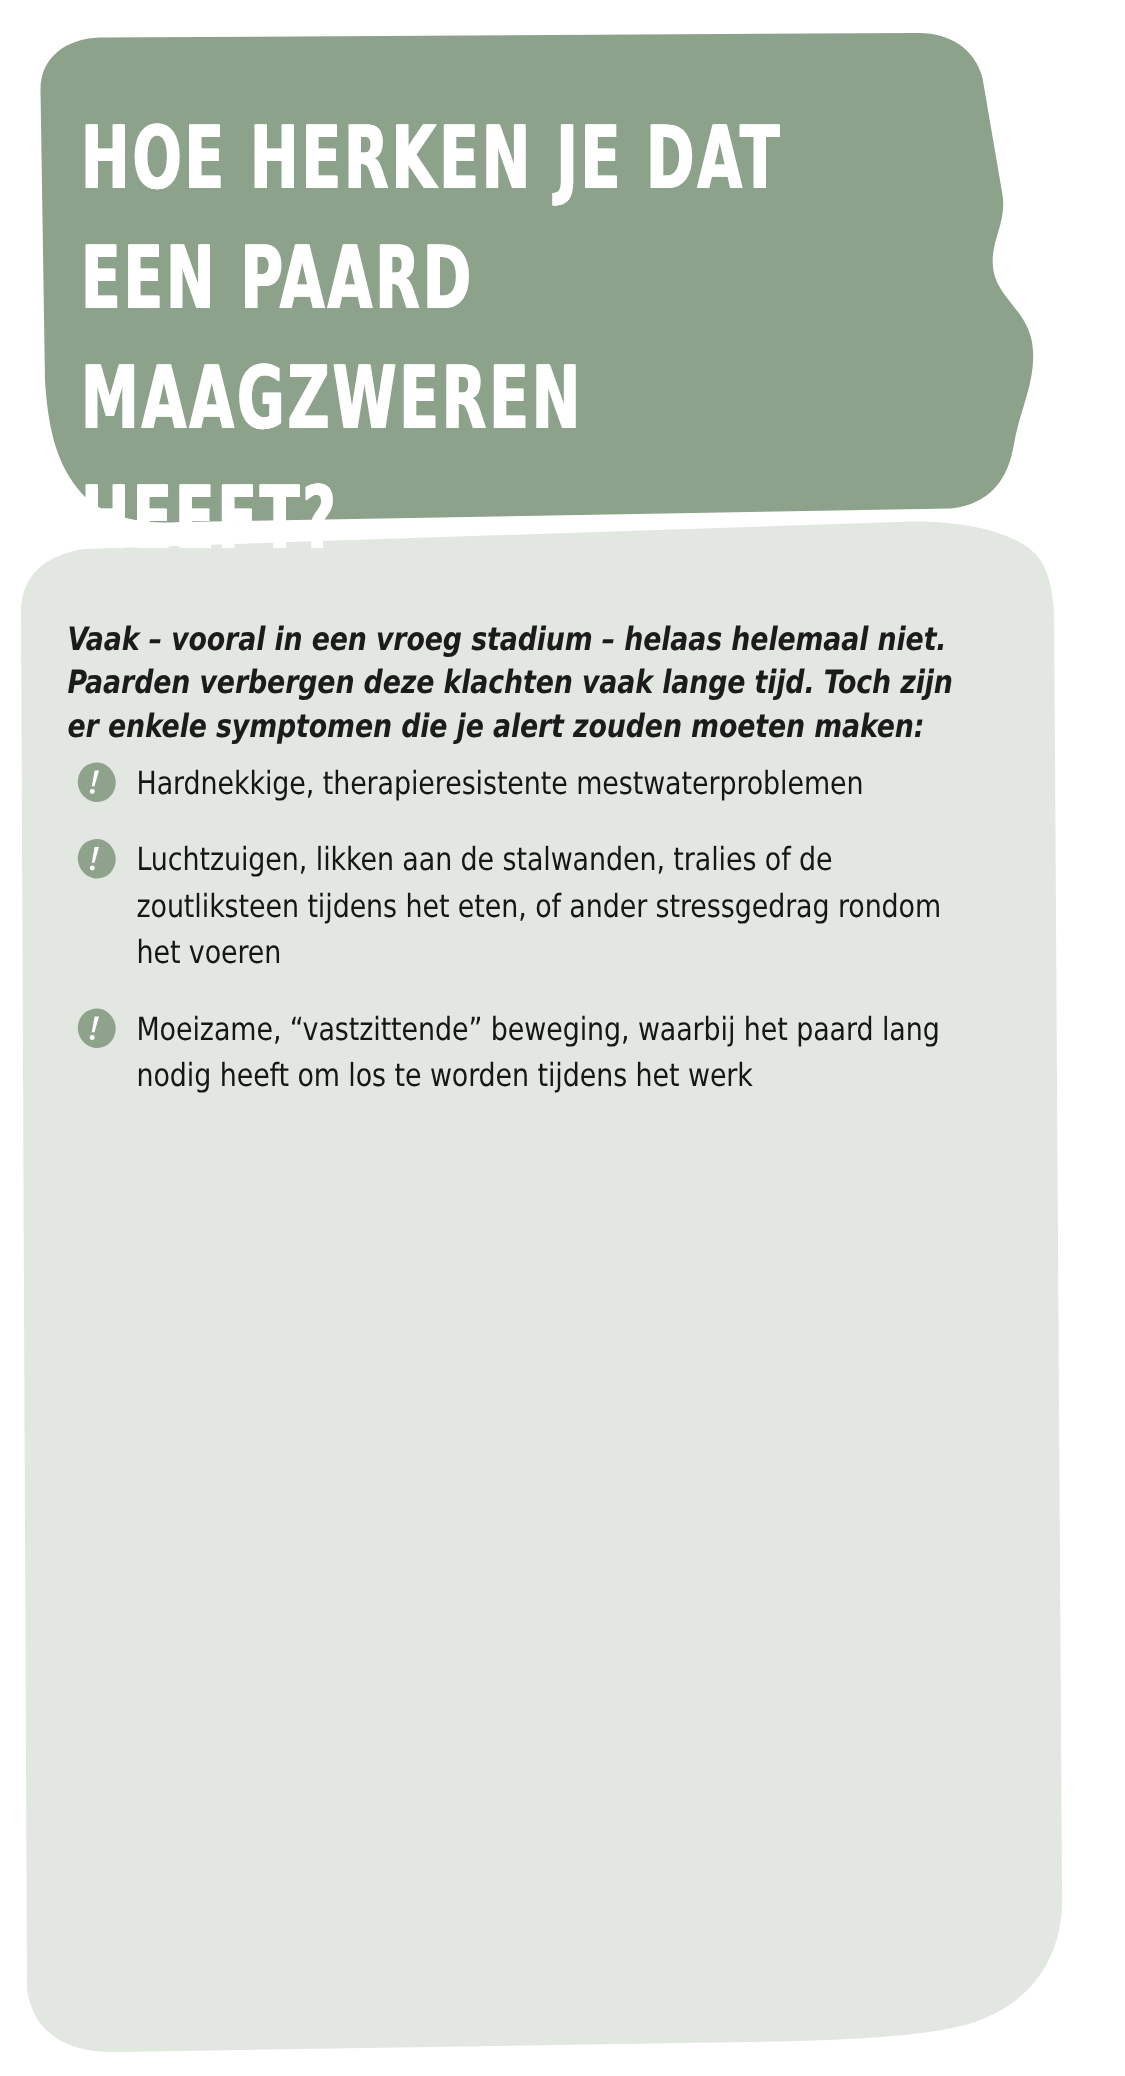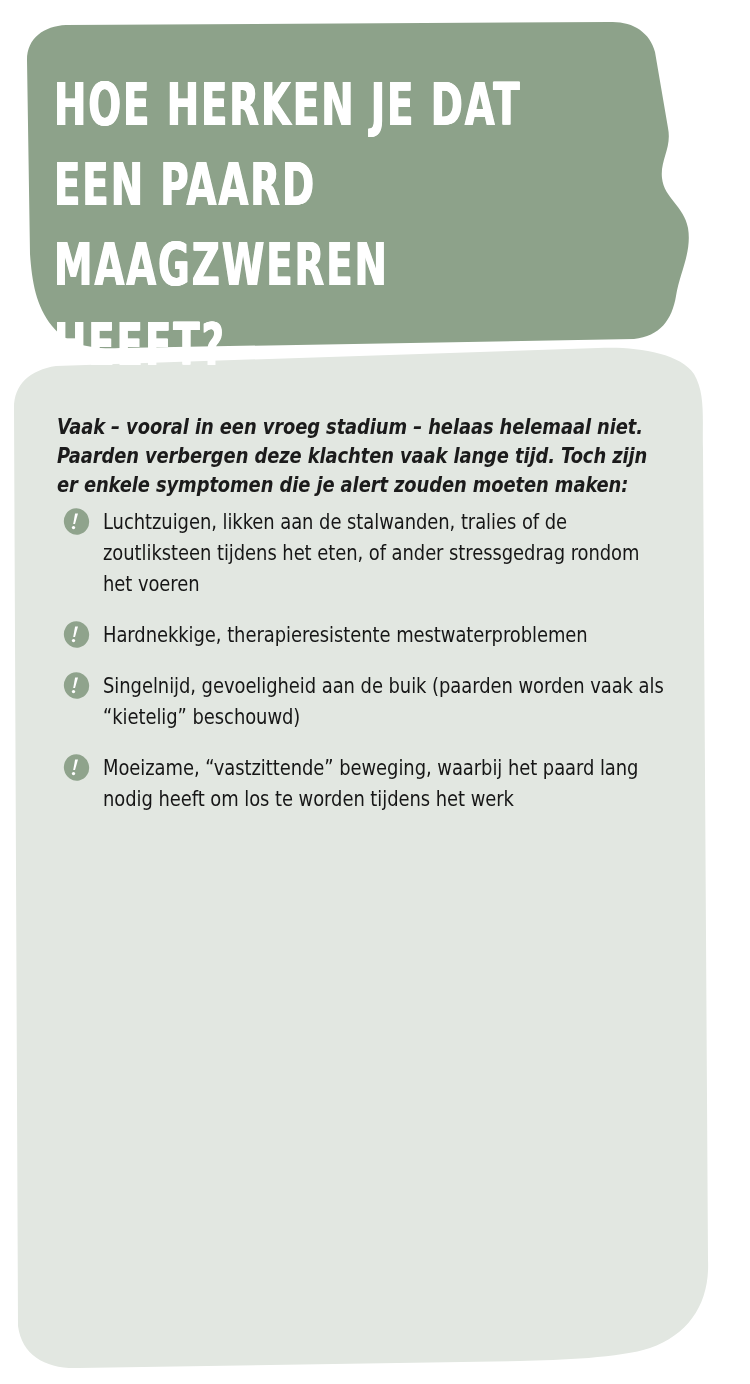--- a/index.html
+++ b/index.html
@@ -67,21 +67,21 @@
     z-index: 2;
   }
   .body-panel svg {
     display: block;
     width: 750px;
     height: 1054px;
   }
 
   .panel-content {
     position: absolute;
-    left: 12px;
+    left: 0;
     top: 330px;
     width: 662px;
     height: 1054px;
     z-index: 4;
   }
 
   .intro {
     position: absolute;
     left: 45px;
     top: 62px;
@@ -185,48 +185,38 @@
 
     <ul class="symptom-list">
       <li class="symptom-item">
         <span class="alert-icon">
           <svg viewBox="0 0 27 27" xmlns="http://www.w3.org/2000/svg" aria-hidden="true">
             <ellipse cx="13.5" cy="13.5" rx="12.6" ry="13.2" fill="#8fa38c" transform="rotate(-12 13.5 13.5)"></ellipse>
             <path d="M15.0,5.6 L12.0,16.1 L10.2,16.1 L12.1,5.6 Z" fill="#ffffff"></path>
             <ellipse cx="10.5" cy="19.6" rx="1.65" ry="1.65" fill="#ffffff"></ellipse>
           </svg>
         </span>
-        <span class="symptom-text">Luchtzuigen, likken aan de stalwanden, tralies of de zoutliksteen tijdens het eten, of ander stressgedrag rondom het voeren</span>
+        <span class="symptom-text">Hardnekkige, therapieresistente mestwaterproblemen</span>
       </li>
 
       <li class="symptom-item">
         <span class="alert-icon">
           <svg viewBox="0 0 27 27" xmlns="http://www.w3.org/2000/svg" aria-hidden="true">
             <ellipse cx="13.5" cy="13.5" rx="12.6" ry="13.2" fill="#8fa38c" transform="rotate(-12 13.5 13.5)"></ellipse>
             <path d="M15.0,5.6 L12.0,16.1 L10.2,16.1 L12.1,5.6 Z" fill="#ffffff"></path>
             <ellipse cx="10.5" cy="19.6" rx="1.65" ry="1.65" fill="#ffffff"></ellipse>
           </svg>
         </span>
-        <span class="symptom-text">Hardnekkige, therapieresistente mestwaterproblemen</span>
+        <span class="symptom-text">Luchtzuigen, likken aan de stalwanden, tralies of de zoutliksteen tijdens het eten, of ander stressgedrag rondom het voeren</span>
       </li>
 
 
 
 
 
-      <li class="symptom-item">
-        <span class="alert-icon">
-          <svg viewBox="0 0 27 27" xmlns="http://www.w3.org/2000/svg" aria-hidden="true">
-            <ellipse cx="13.5" cy="13.5" rx="12.6" ry="13.2" fill="#8fa38c" transform="rotate(-12 13.5 13.5)"></ellipse>
-            <path d="M15.0,5.6 L12.0,16.1 L10.2,16.1 L12.1,5.6 Z" fill="#ffffff"></path>
-            <ellipse cx="10.5" cy="19.6" rx="1.65" ry="1.65" fill="#ffffff"></ellipse>
-          </svg>
-        </span>
-        <span class="symptom-text">Singelnijd, gevoeligheid aan de buik (paarden worden vaak als “kietelig” beschouwd)</span>
-      </li>
 
       <li class="symptom-item">
         <span class="alert-icon">
           <svg viewBox="0 0 27 27" xmlns="http://www.w3.org/2000/svg" aria-hidden="true">
             <ellipse cx="13.5" cy="13.5" rx="12.6" ry="13.2" fill="#8fa38c" transform="rotate(-12 13.5 13.5)"></ellipse>
             <path d="M15.0,5.6 L12.0,16.1 L10.2,16.1 L12.1,5.6 Z" fill="#ffffff"></path>
             <ellipse cx="10.5" cy="19.6" rx="1.65" ry="1.65" fill="#ffffff"></ellipse>
           </svg>
         </span>
         <span class="symptom-text">Moeizame, “vastzittende” beweging, waarbij het paard lang nodig heeft om los te worden tijdens het werk</span>

